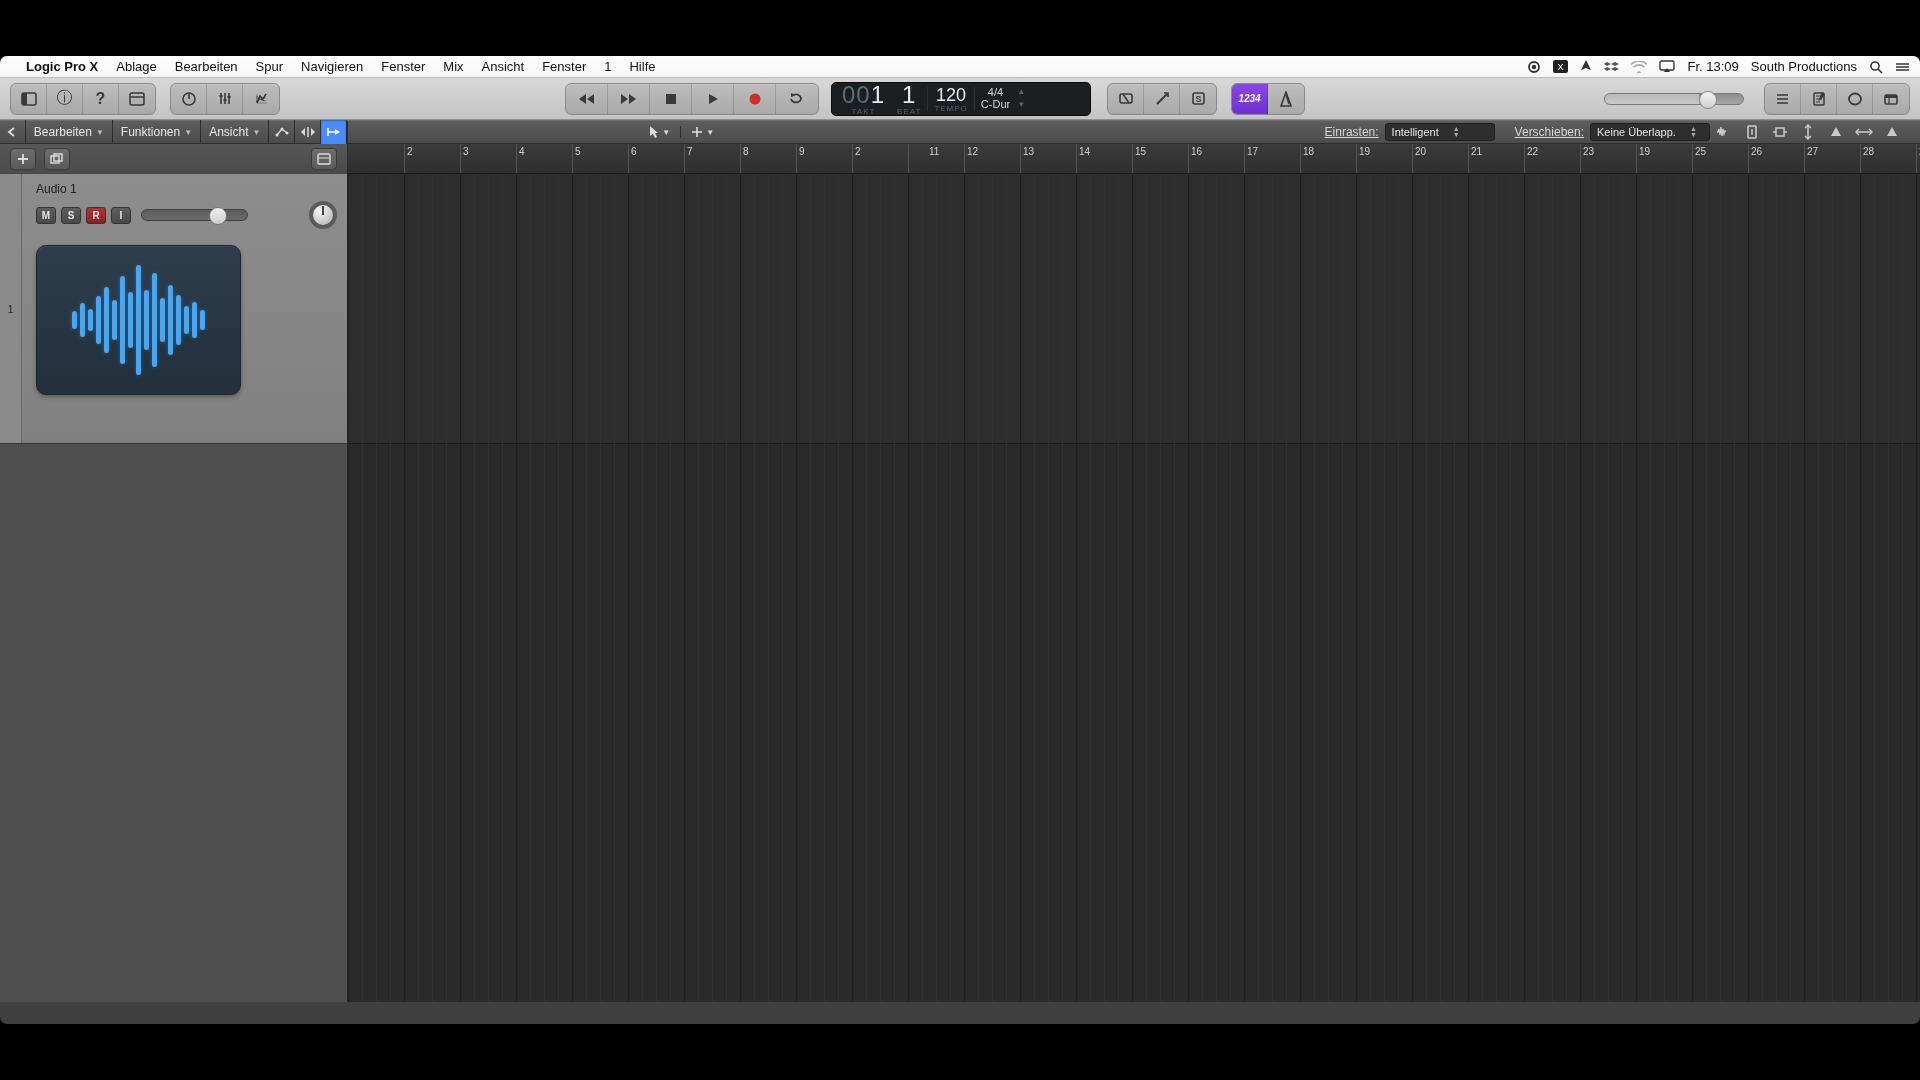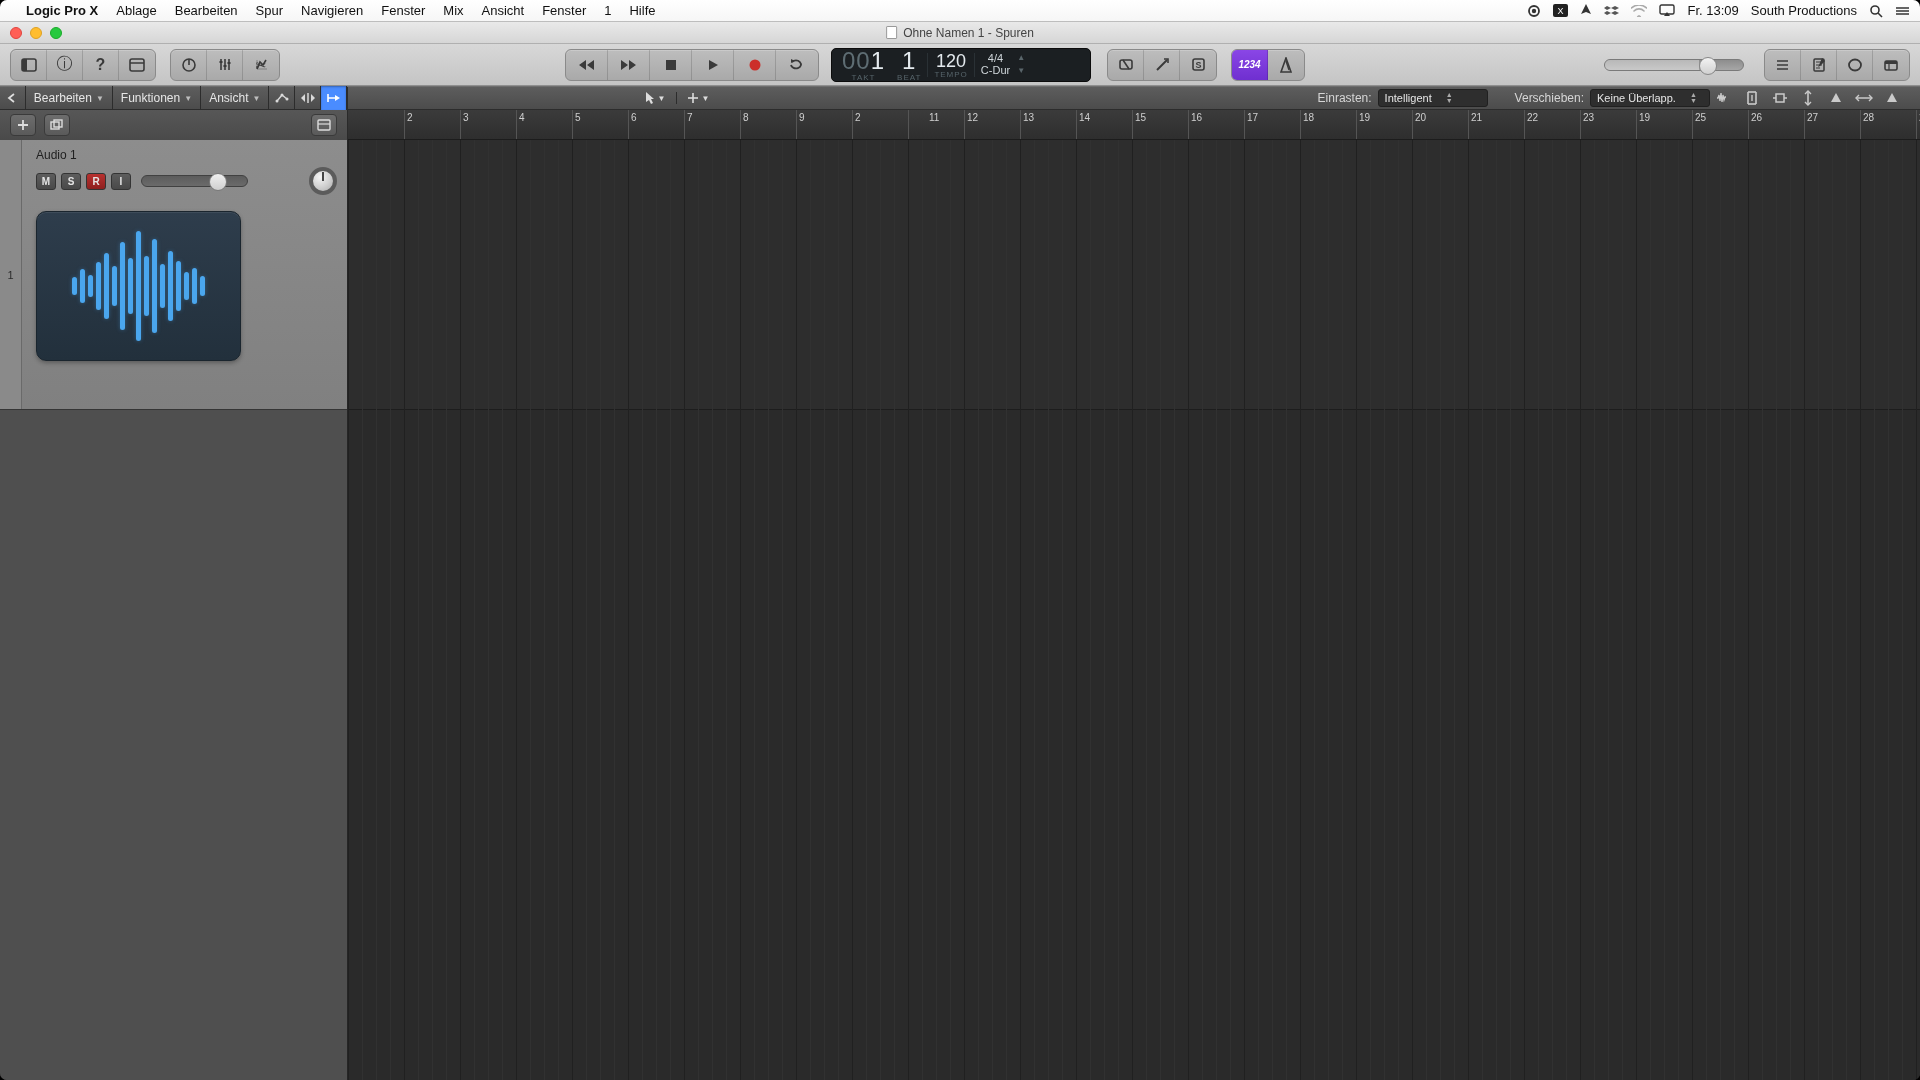--- a/index.html
+++ b/index.html
@@ -1,20 +1,20 @@
 <!DOCTYPE html>
 <html><head>
 <meta charset="utf-8">
 <style>
   * { margin: 0; padding: 0; box-sizing: border-box; font-family: -apple-system, "Helvetica Neue", Arial, sans-serif; user-select: none; }
   body { background: #dcdcdc; width: 1920px; height: 1080px; overflow: hidden; display:flex; align-items:center; justify-content:center; }
 
   
   .letterbox { width: 1920px; height: 1080px; background: #000; display:flex; align-items:center; justify-content:center; }
-  .app-frame { width: 1920px; height: 1080px; background: #404040; position: relative; border-radius:7px; overflow:hidden; }
+  .app-frame { width: 1920px; height: 968px; background: #404040; position: relative; border-radius:7px; overflow:hidden; }
 
   
   .macos-menubar {
     height: 22px; width: 100%; background: linear-gradient(#ffffff, #f6f6f6);
     border-bottom: 1px solid #bdbdbd;
     display: flex; align-items: center; font-size: 13px; color: #111;
     padding: 0 10px;
   }
   .macos-menubar .apple { font-size: 15px; margin-right: 16px; }
   .macos-menubar .menu-item { margin-right: 18px; cursor:default; }
@@ -97,21 +97,21 @@
   .tt-btn .chev { font-size:8px; color:#bdbdbd; }
   .tt-icononly { width:34px; justify-content:center; padding:0; }
   .tt-icononly.active { background:#4a8cff; box-shadow:inset 0 1px 2px rgba(0,0,0,.3); }
   .tt-icononly svg { fill:#d9d9d9; }
   .tt-icononly.active svg { fill:#fff; }
 
   .tt-right { flex:1; display:flex; align-items:center; }
   .tool-pick { display:flex; align-items:center; gap:3px; padding:0 10px; color:#ddd;}
   .tool-pick .chev{font-size:8px;}
 
-  .tt-label { color:#d6d6d6; margin-left:27px; }
+  .tt-label { color:#d6d6d6; margin-left:20px;text-decoration:underline; }
   .dropdown-box {
     margin-left:6px; height:18px; background:#2e2e2e; border:1px solid #202020; border-radius:3px;
     display:flex; align-items:center; padding:0 6px; color:#e5e5e5; font-size:11px; gap:14px;
   }
   .dd-arrows { font-size:7px; line-height:6px; color:#aaa; display:flex; flex-direction:column;}
 
   .tt-endicons { margin-left:auto; display:flex; align-items:center; }
   .tt-endicons .ei { width:28px; height:24px; display:flex; align-items:center; justify-content:center; }
   .tt-endicons svg { fill:#cacaca; }
 
@@ -240,31 +240,20 @@
       </span>
       <span class="tray-icon">
         <svg width="15" height="12">
             <line x1="1" y1="3" x2="14" y2="3" stroke="#333" stroke-width="1.6"></line>
             <line x1="1" y1="6" x2="14" y2="6" stroke="#333" stroke-width="1.6"></line>
             <line x1="1" y1="9" x2="14" y2="9" stroke="#333" stroke-width="1.6"></line>
           </svg>
       </span>
     </div>
 
-    <div class="win-titlebar">
-      <div class="traffic-lights">
-        <div class="tl red"></div>
-        <div class="tl yellow"></div>
-        <div class="tl green"></div>
-      </div>
-      <div class="win-title">
-        <span class="doc-icon"></span>
-        <span>Ohne Namen 1 - Spuren</span>
-      </div>
-    </div>
 
     <div class="main-toolbar">
 
       <div class="tb-group">
         <div class="tb-btn">
           <svg width="16" height="14">
               <rect x="1" y="1" width="14" height="12" rx="2" fill="none" stroke="#3a3a3a" stroke-width="1.6"></rect>
               <rect x="1" y="1" width="5" height="12" fill="#3a3a3a"></rect>
             </svg>
         </div>

